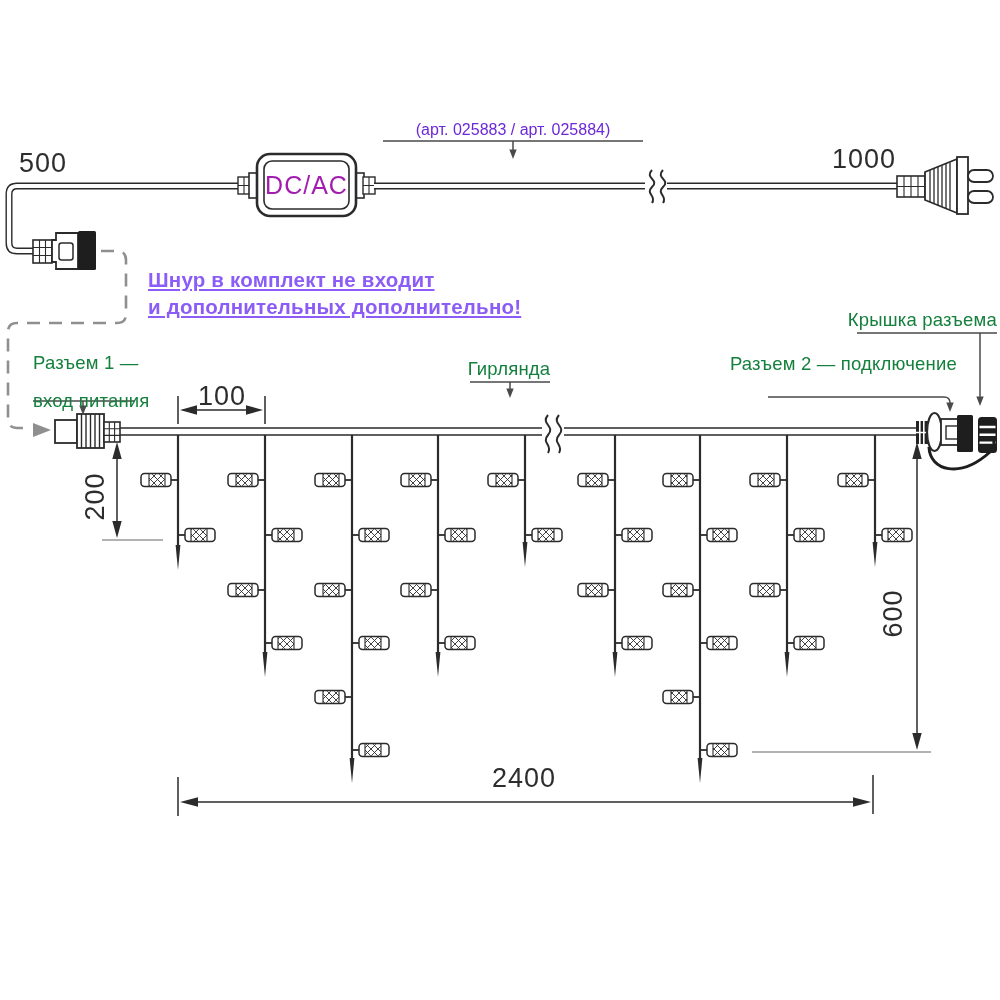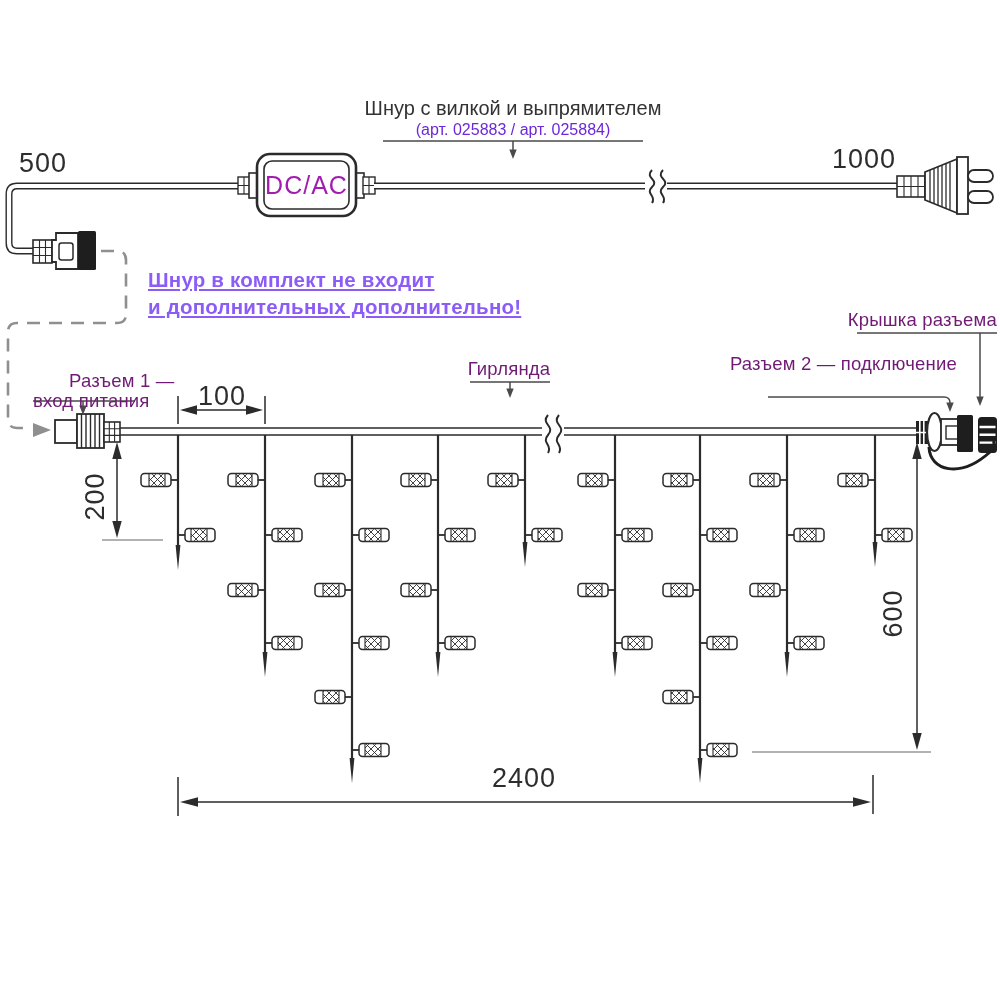--- a/index.html
+++ b/index.html
@@ -3,21 +3,21 @@
 <meta charset="utf-8">
 <style>
   html,body{margin:0;padding:0;background:#fff;}
   #stage{position:relative;width:1000px;height:1000px;background:#fff;overflow:hidden;
          font-family:"Liberation Sans","DejaVu Sans",sans-serif;}
   #art{position:absolute;left:0;top:0;}
   .txt{position:absolute;color:#2b2b2b;white-space:nowrap;}
   .dim{font-size:27px;color:#2d2d2d;letter-spacing:1px;}
   .ctr{text-align:center;}
   .rgt{text-align:right;}
-  .lbl{font-size:18.5px;color:#701a75;letter-spacing:.2px;line-height:26px;}
+  .lbl{font-size:18.5px;color:#15803d;letter-spacing:.2px;line-height:26px;}
   .note{font-size:20.5px;font-weight:bold;color:#8b5cf6;letter-spacing:.2px;line-height:27px;text-decoration:underline;}
   .rot{transform:rotate(-90deg);transform-origin:center center;}
   .sub{font-size:16px;color:#6d28d9;}
   .title{font-size:20px;color:#333;}
   .dcac{display:flex;align-items:center;justify-content:center;font-size:25px;color:#a21caf;letter-spacing:1px;}
 </style>
 </head>
 <body>
 
 <div id="stage">
@@ -441,27 +441,26 @@
     <path d="M178,777 V816 M873,775 V814 M197,802 H854" stroke="#2b2b2b" stroke-width="1.5" fill="none"></path>
     <polygon points="180,802 198,797.3 198,806.7" fill="#2b2b2b"></polygon>
     <polygon points="871,802 853,797.3 853,806.7" fill="#2b2b2b"></polygon>
   </g>
 </svg>
 
 <div class="txt dim ctr" style="left:3px;top:148px;width:80px;">500</div>
 <div class="txt dim ctr" style="left:814px;top:144px;width:100px;">1000</div>
 <div class="txt dcac" style="left:257px;top:154px;width:99px;height:62px;">DC/AC</div>
 
-<div class="txt title ctr" style="left:343px;top:97px;width:340px;">Шнур с вилкой и выпрямителем</div>
 <div class="txt sub ctr" style="left:343px;top:121px;width:340px;">(арт. 025883 / арт. 025884)</div>
 
 <div class="txt note" style="left:148px;top:266px;">Шнур в комплект не входит</div>
 <div class="txt note" style="left:148px;top:293px;">и дополнительных дополнительно!</div>
 
-<div class="txt lbl" style="left:33px;top:368px;margin-left:36px;">Разъем 1 —</div>
+<div class="txt lbl" style="left:33px;top:350px;">Разъем 1 —</div>
 <div class="txt lbl" style="left:33px;top:376px;margin-top:12px;">вход питания</div>
 
 <div class="txt lbl ctr" style="left:434px;top:356px;width:150px;">Гирлянда</div>
 
 <div class="txt lbl rgt" style="right:43px;top:351px;width:300px;">Разъем 2 — подключение</div>
 
 <div class="txt lbl rgt" style="right:3px;top:307px;width:300px;">Крышка разъема</div>
 
 <div class="txt dim ctr" style="left:177px;top:381px;width:90px;">100</div>
 <div class="txt dim ctr rot" style="left:50px;top:481px;width:90px;">200</div>

